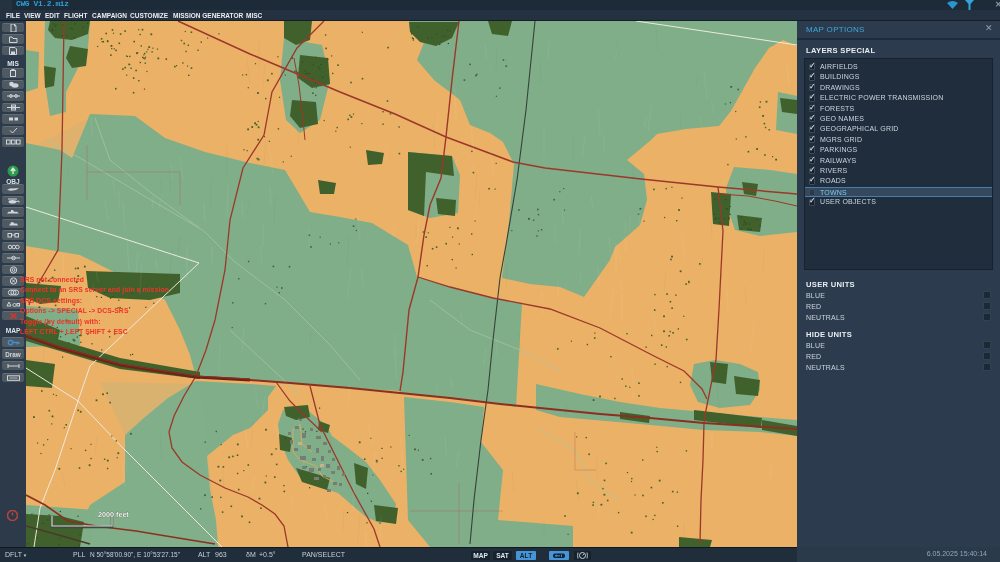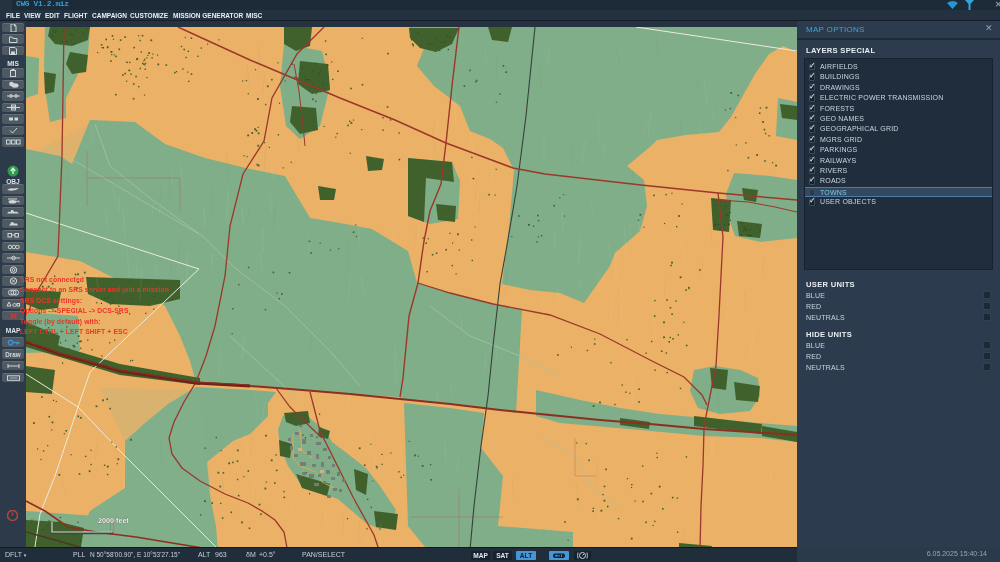--- a/index.html
+++ b/index.html
@@ -29,21 +29,21 @@
 .ltxt{position:absolute;left:15px;top:1px;font-size:7px;color:#ccd6de;letter-spacing:0.2px;}
 .urow{position:absolute;left:9px;width:190px;height:10.8px;}
 .utxt{position:absolute;left:0;top:1px;font-size:7px;color:#ccd6de;letter-spacing:0.2px;}
 .ucb{position:absolute;left:177px;top:0px;width:8px;height:8px;background:#1b2836;border:1px solid #33424f;border-radius:1px;}
 #statusbar{position:absolute;left:0;top:547px;width:797px;height:15px;background:#202d3b;border-top:1px solid #101823;}
 .st{position:absolute;top:3px;font-size:7px;color:#c6d0d9;}
 .sbtn{position:absolute;top:2.5px;height:9.5px;background:#16222e;border-radius:1px;color:#dfe7ee;
 font-size:6.6px;font-weight:bold;text-align:center;line-height:9.5px;}
 #panelbot{position:absolute;left:797px;top:547px;width:203px;height:15px;background:#2a3a4b;}
 #pdate{position:absolute;right:13px;top:3px;font-size:7px;color:#90a7bd;}
-#mapwrap{position:absolute;left:26px;top:21px;width:771px;height:526px;margin-top:6px;}
+#mapwrap{position:absolute;left:26px;top:21px;width:771px;height:526px;}
 </style>
 </head>
 <body>
 
 <div id="titlebar">
 
 <div id="titletxt">CWG V1.2.miz</div>
 
 <svg class="abs" style="left:934px;top:1px" width="13" height="8" viewBox="0 0 13 8">
       <path d="M1 2 Q6.5 -2 12 2 L6.5 8 Z" fill="#2696cc"></path>

